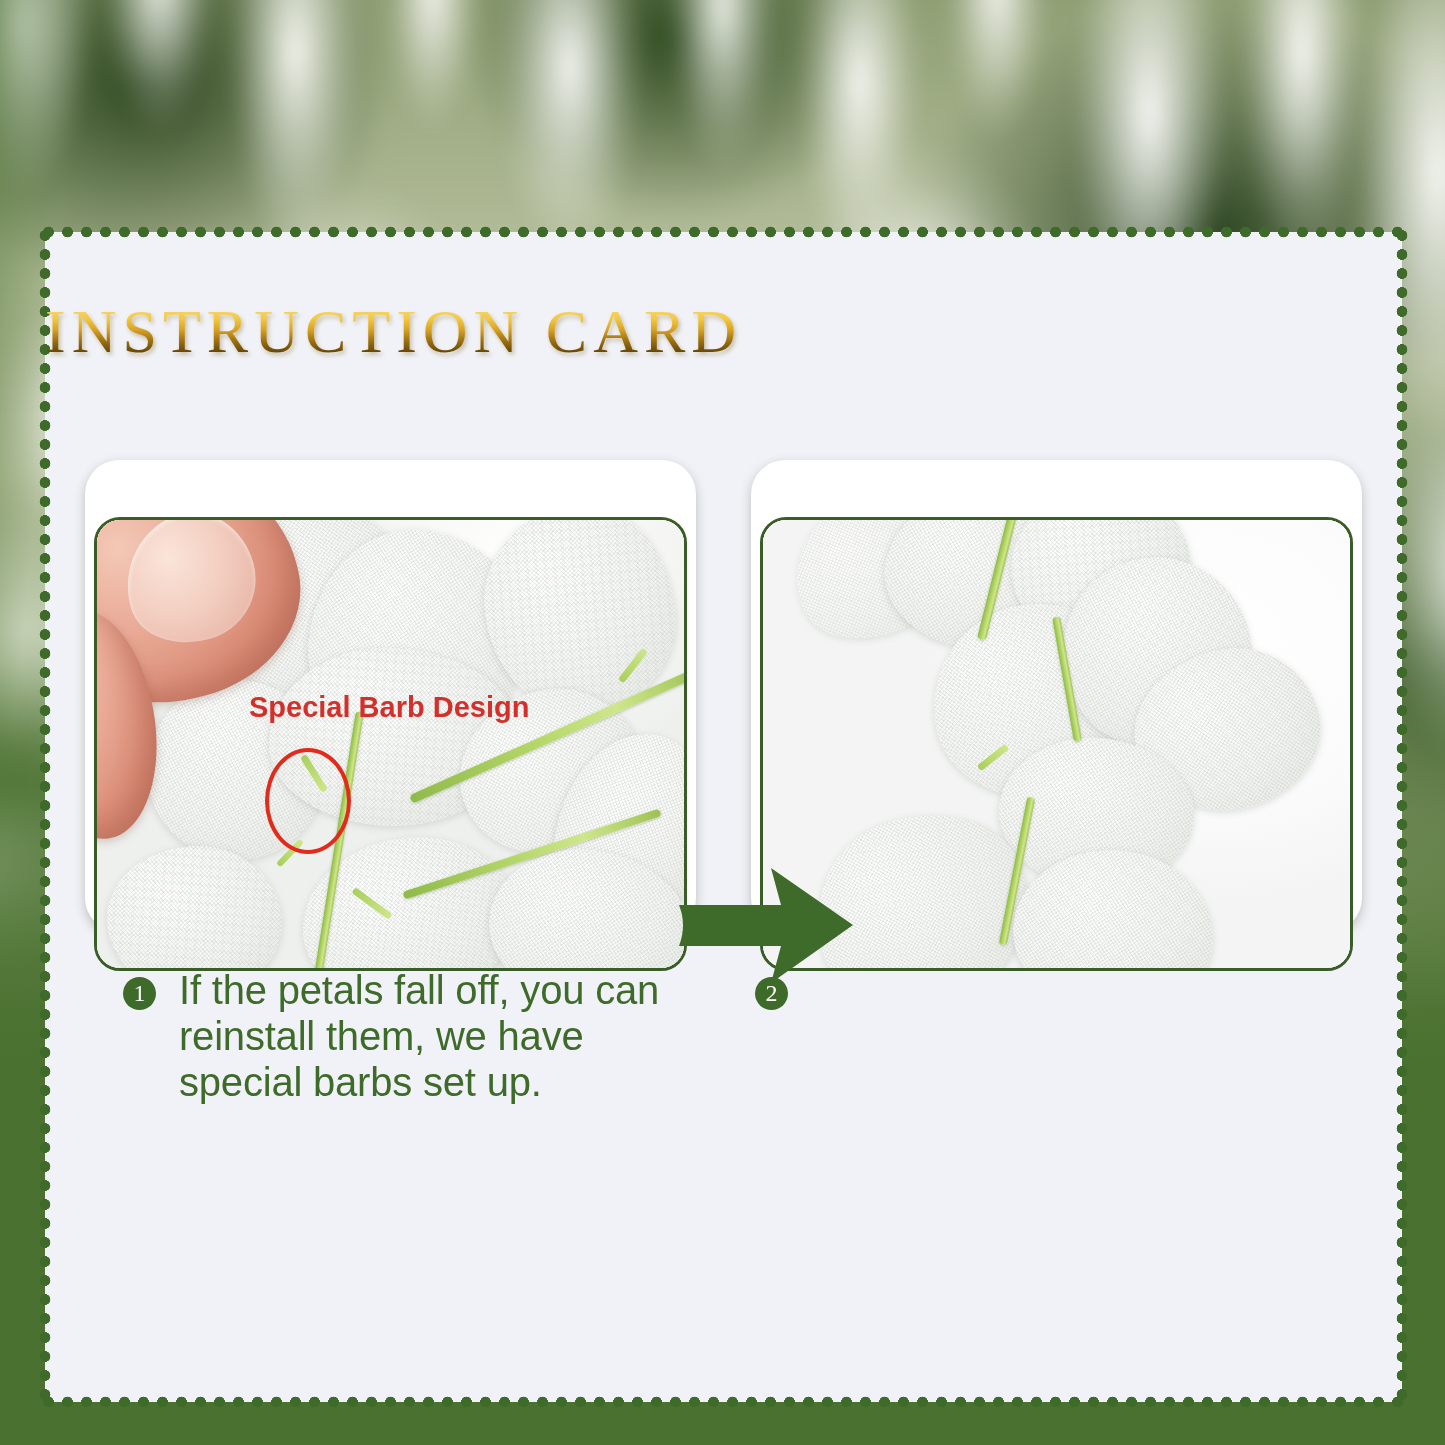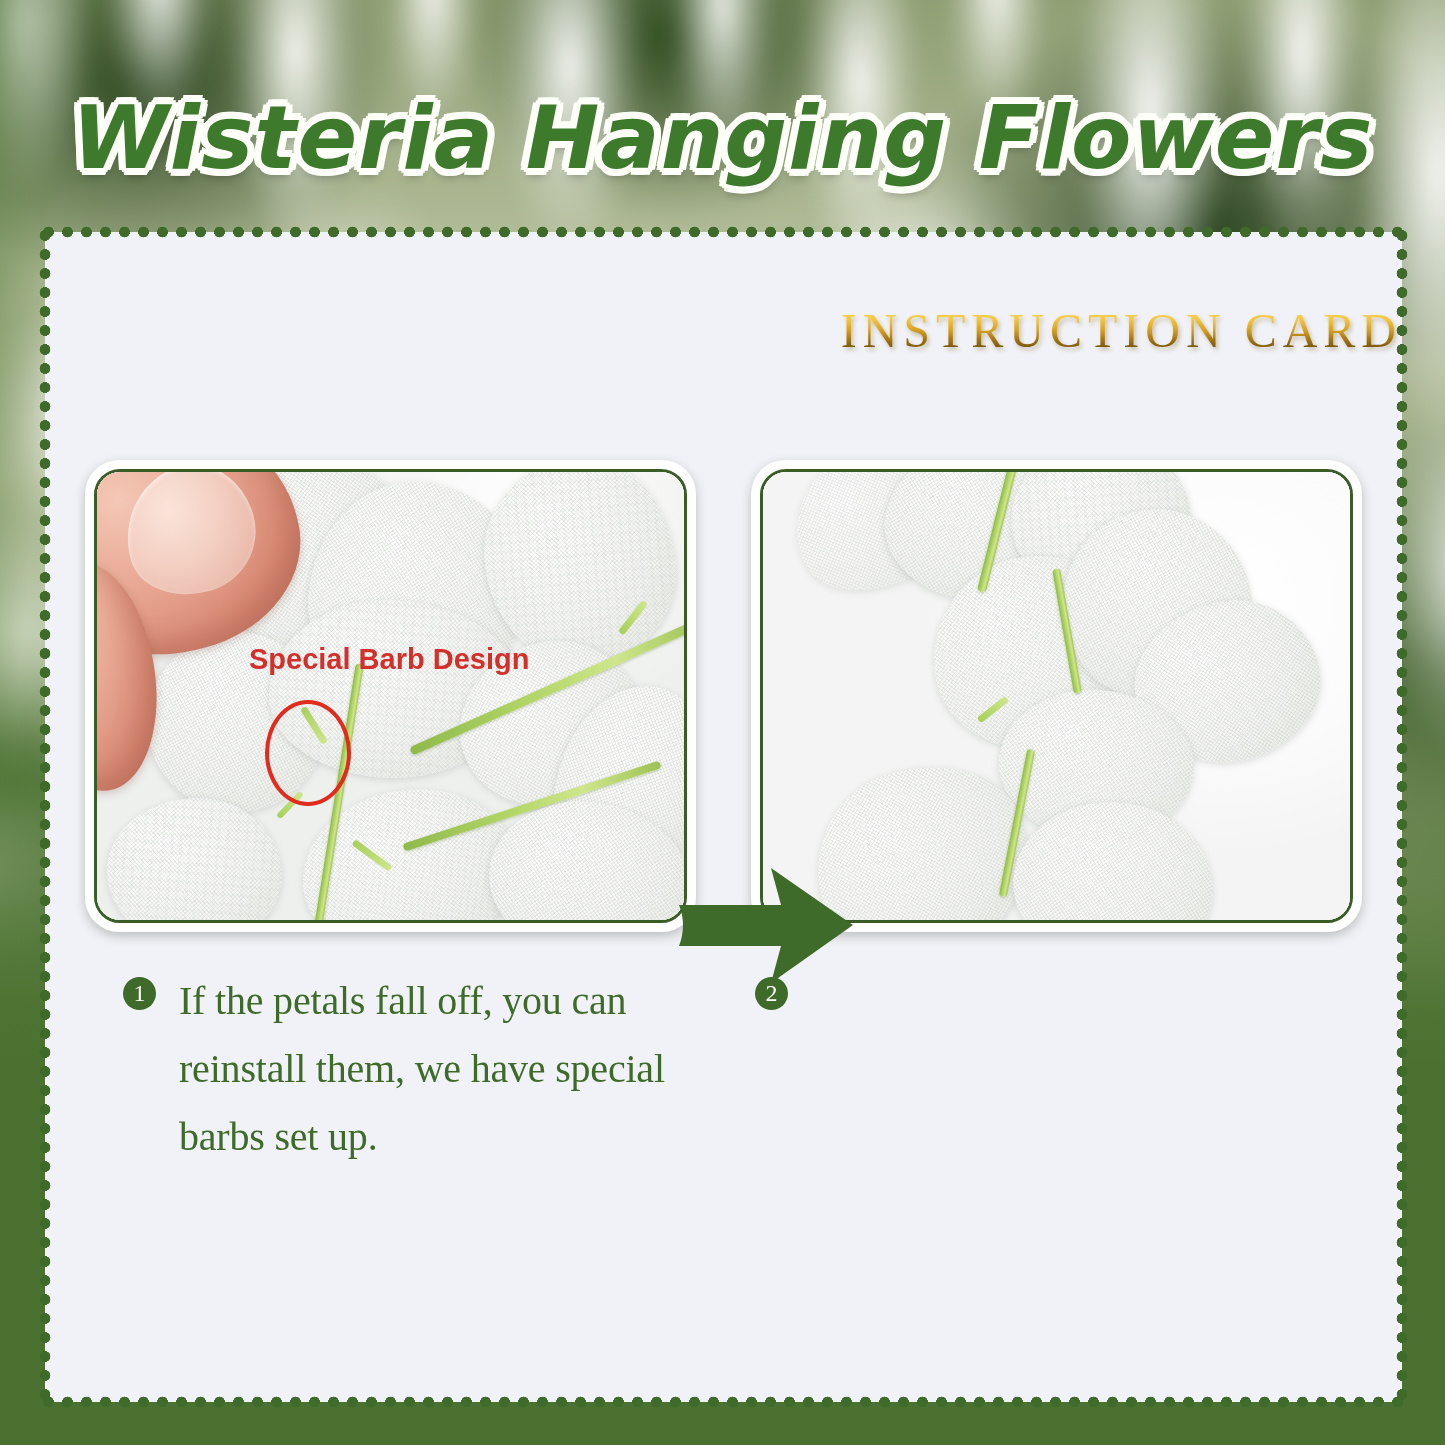--- a/index.html
+++ b/index.html
@@ -151,23 +151,23 @@
   }
   .dots-left { left: 0; }
   .dots-right { right: 0; }
 
   
   .card-heading {
     position: absolute;
     top: 62px;
     left: 0;
     width: 100%;
-    text-align: right;
+    text-align: left;
     font-family: "Liberation Serif", serif;
-    font-size: 48px;
+    font-size: 62px;
     letter-spacing: 6px;
     line-height: 74px;
     white-space: nowrap;
     background: linear-gradient(180deg,
         #fdf3c8 0%,
         #f7dd84 14%,
         #f3c73f 34%,
         #d9a323 48%,
         #9a6e10 64%,
         #5b3f07 82%,
@@ -199,20 +199,21 @@
   }
   .panel-left  { left: 0; }
   .panel-right { right: 0; }
   .panel-inner {
     position: relative;
     width: 100%;
     height: 100%;
     border: 3px solid #3a5c27;
     border-radius: 26px;
     overflow: hidden;
+    margin-top: 48px;
   }
 
   
   .ph-l-bg {
     position: absolute; inset: 0;
     background:
       radial-gradient(ellipse 230px 200px at 72% 12%, #ffffff 0%, #f6f7f5 60%, #eef0ee 100%),
       linear-gradient(145deg, #f7f8f6 0%, #eceeea 40%, #e4e7e2 100%);
   }
   .petal {
@@ -300,41 +301,40 @@
     border-radius: 50%;
     background: #3f6b2a;
     color: #ffffff;
     font-family: "Liberation Serif", serif;
     font-size: 24px;
     line-height: 33px;
     text-align: center;
   }
   .step-text {
     margin-left: 56px;
-    font-family: Liberation Serif, serif;
+    font-family: Liberation Sans, sans-serif;
     font-size: 40px;
-    line-height: 68px;
+    line-height: 46px;
     color: #3f6b2a;
     letter-spacing: -0.2px;
   }
   .step-right .step-text { margin-left: 58px; }
 </style>
 </head>
 <body>
 
 <div id="page">
 
   <div class="bg-photo">
     <div class="layer bg-base"></div>
     <div class="layer bg-blossoms"></div>
     <div class="bg-greenwash"></div>
     <div class="bg-greenwash-left"></div>
   </div>
 
-  <div class="title">Wisteria Hanging Flowers</div>
 
   <div class="card">
 
     <div class="card-dots">
       <span class="dots-top"></span>
       <span class="dots-bottom"></span>
       <span class="dots-left"></span>
       <span class="dots-right"></span>
     </div>
 

